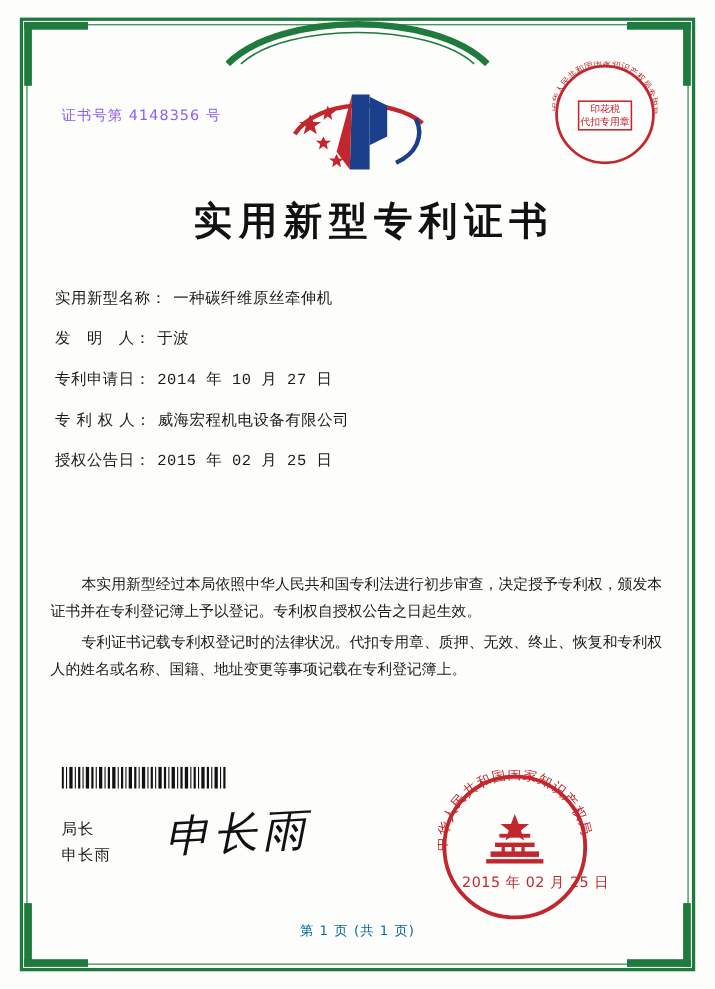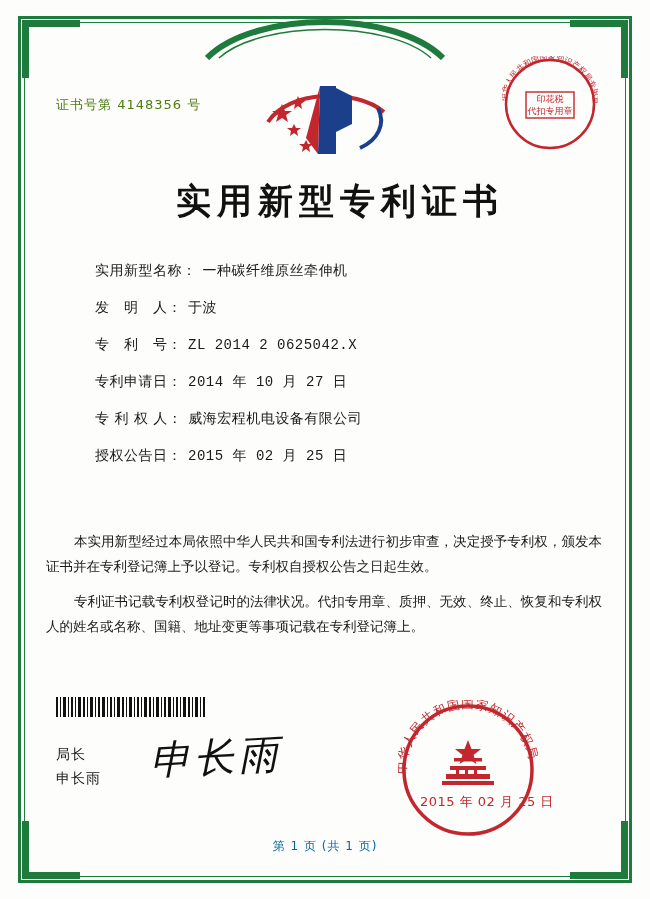--- a/index.html
+++ b/index.html
@@ -64,21 +64,21 @@
     height: 52px;
   }
 
   
   .cert-number {
     position: absolute;
     left: 56px;
     top: 96px;
     font-size: 13px;
     letter-spacing: 1px;
-    color: #4d7c0f;
+    color: #8b5cf6;
   }
 
   .logo {
     position: absolute;
     left: 50%;
     transform: translateX(-50%);
     top: 78px;
     width: 130px;
     height: 84px;
   }
@@ -104,21 +104,20 @@
     color: #111;
     padding-left: 30px;
   }
 
   
   .fields {
     position: absolute;
     left: 50px;
     top: 262px;
     right: 50px;
-    margin-left: 45px;
   }
   .field-row {
     display: flex;
     align-items: baseline;
     margin-bottom: 19px;
     font-size: 14px;
     color: #1a1a1a;
   }
   .field-label {
     flex: 0 0 auto;
@@ -137,21 +136,21 @@
     position: absolute;
     left: 46px;
     right: 48px;
     top: 519px;
     font-size: 13.5px;
     line-height: 25px;
     color: #1a1a1a;
     text-align: justify;
   }
   .body-text p {
-    margin: 10px 0 3px 0;
+    margin: 0 0 3px 0;
     text-indent: 28px;
   }
 
   
   .barcode {
     position: absolute;
     left: 56px;
     top: 697px;
     width: 150px;
     height: 20px;
@@ -252,24 +251,20 @@
   <div class="title">实用新型专利证书</div>
 
   <div class="fields">
     <div class="field-row">
       <span class="field-label">实用新型名称：</span>
       <span class="field-value">一种碳纤维原丝牵伸机</span>
     </div>
     <div class="field-row">
       <span class="field-label">发　明　人：</span>
       <span class="field-value">于波</span>
-    </div>
-    <div class="field-row">
-      <span class="field-label">专　利　号：</span>
-      <span class="field-value">ZL 2014 2 0625042.X</span>
     </div>
     <div class="field-row">
       <span class="field-label">专利申请日：</span>
       <span class="field-value">2014 年 10 月 27 日</span>
     </div>
     <div class="field-row">
       <span class="field-label">专 利 权 人：</span>
       <span class="field-value">威海宏程机电设备有限公司</span>
     </div>
     <div class="field-row">

